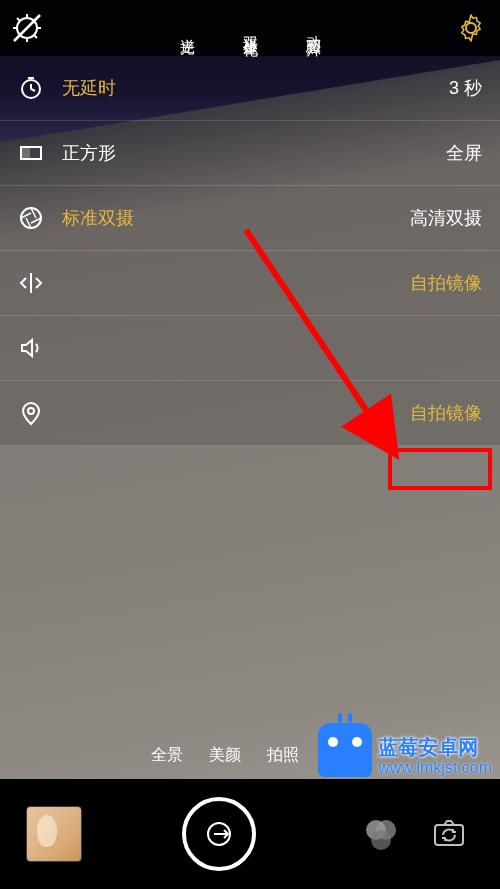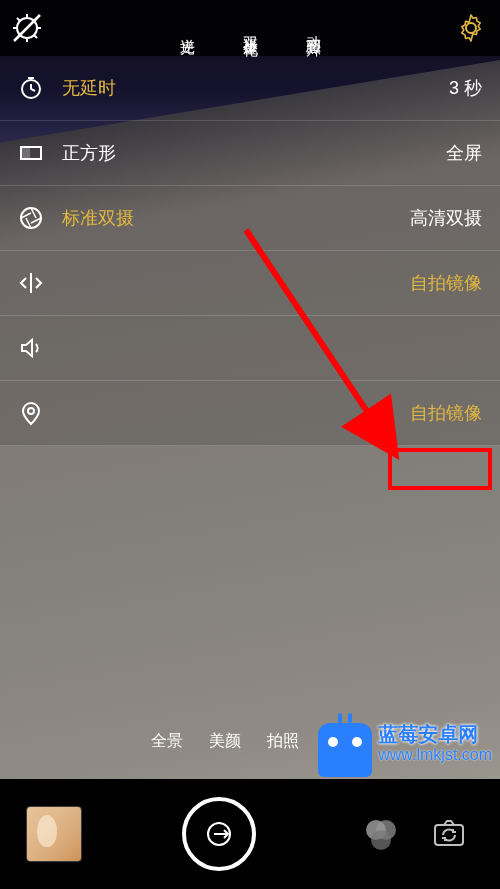--- a/index.html
+++ b/index.html
@@ -28,32 +28,32 @@
 .row .c3 .opt:nth-child(3){text-align:right}
 .row .c2 .opt:first-child{flex:1;text-align:left}
 .row .c2 .opt:last-child{text-align:right}
 .row .c1{justify-content:flex-end}
 .row .c1 .opt{text-align:right}
 
 .redbox{position:absolute;border:4px solid #ff0000;width:104px;height:42px;right:8px;top:448px;z-index:3;pointer-events:none}
 
 .arrow{position:absolute;z-index:3;left:236px;top:220px;width:200px;height:260px;pointer-events:none}
 
-.mode-strip{position:absolute;z-index:2;left:8px;right:0;bottom:110px;height:48px;display:flex;align-items:flex-start;justify-content:center;gap:26px;background:rgba(0,0,0,.0)}
+.mode-strip{position:absolute;z-index:2;left:8px;right:0;bottom:110px;height:48px;display:flex;align-items:center;justify-content:center;gap:26px;background:rgba(0,0,0,.0)}
 .mode-strip .ms{color:#fff;font-size:16px}
 .mode-strip .ms.sel{color:#ffffff}
 
 .bottom{position:absolute;z-index:2;left:0;right:0;bottom:0;height:110px;background:#000;display:flex;align-items:center;justify-content:space-between;padding:0 26px}
 .thumb{width:56px;height:56px;border-radius:4px;background:linear-gradient(135deg,#e7c39a 0%,#e0b78a 40%,#d8a877 70%,#cc9358 100%);border:1px solid #3a3a3a;position:relative}
 .thumb::after{content:"";position:absolute;top:8px;left:10px;width:20px;height:32px;background:rgba(255,240,220,.6);border-radius:50% 50% 45% 45%}
 .shutter{width:74px;height:74px;border-radius:50%;border:4px solid #fff;display:flex;align-items:center;justify-content:center;background:transparent}
 .filter-ic{width:50px;height:50px;display:flex;align-items:center;justify-content:center}
 .swapcam{width:50px;height:50px;display:flex;align-items:center;justify-content:center}
 
-.watermark{position:absolute;z-index:5;right:8px;bottom:112px;display:flex;align-items:flex-start;gap:6px;pointer-events:none}
+.watermark{position:absolute;z-index:5;right:8px;bottom:112px;display:flex;align-items:flex-end;gap:6px;pointer-events:none}
 .watermark .robot{width:54px;height:54px;background:#2a7fff;border-radius:12px 12px 6px 6px;position:relative}
 .watermark .robot::before{content:"";position:absolute;top:14px;left:10px;width:10px;height:10px;background:#fff;border-radius:50%;box-shadow:24px 0 0 #fff}
 .watermark .robot::after{content:"";position:absolute;top:-10px;left:20px;width:4px;height:10px;background:#2a7fff;border-radius:2px;box-shadow:10px 0 0 #2a7fff}
 .watermark .txt{display:flex;flex-direction:column;line-height:1.15}
 .watermark .t1{color:#2a7fff;font-size:20px;font-weight:700;text-shadow:0 0 3px #fff,0 0 3px #fff}
 .watermark .t2{color:#2a7fff;font-size:16px;text-shadow:0 0 2px #fff}
 </style>
 </head>
 <body>
 

